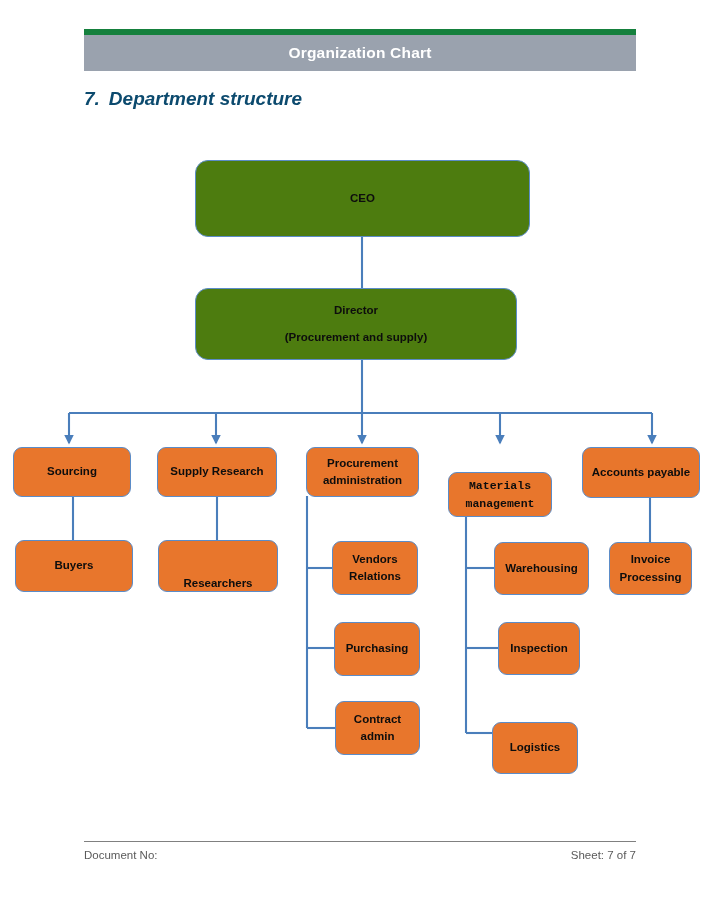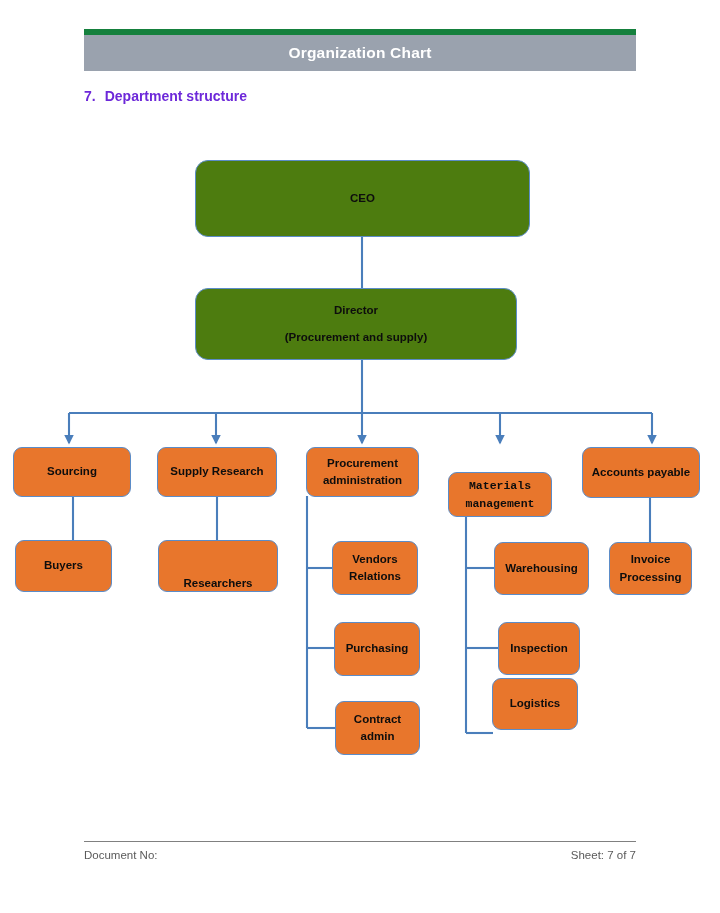--- a/index.html
+++ b/index.html
@@ -42,24 +42,25 @@
     font-size: 15.5px;
     font-weight: bold;
     letter-spacing: 0.2px;
   }
 
   
   .section-heading {
     position: absolute;
     left: 84px;
     top: 88px;
-    font-size: 14px;
+    font-size: 19px;
     font-weight: bold;
-    color: #6d28d9;
+    color: #0c4a6e;
     white-space: nowrap;
+    font-style: italic;
   }
   .section-heading .num { margin-right: 9px; }
 
   
   #chart {
     position: absolute;
     left: 0;
     top: 0;
     width: 720px;
     height: 830px;
@@ -204,21 +205,21 @@
 
     <div class="node orange level2 two-line" style="left:448px; top:472px; width:104px; height:45px;font-family:Liberation Mono, monospace;">
       <span class="line">Materials</span>
       <span class="line">management</span>
     </div>
 
     <div class="node orange level2" style="left:582px; top:447px; width:118px; height:51px;">
       <span class="line">Accounts payable</span>
     </div>
 
-    <div class="node orange level3" style="left:15px; top:540px; width:97px; height:52px;">
+    <div class="node orange level3" style="left:15px; top:540px; width:118px; height:52px;">
       <span class="line">Buyers</span>
     </div>
 
     <div class="node orange level3" style="left:158px; top:540px; width:120px; height:52px;justify-content:flex-end;">
       <span class="line">Researchers</span>
     </div>
 
     <div class="node orange level3 two-line" style="left:332px; top:541px; width:86px; height:54px;">
       <span class="line">Vendors</span>
       <span class="line">Relations</span>
@@ -234,21 +235,21 @@
     </div>
 
     <div class="node orange level3" style="left:494px; top:542px; width:95px; height:53px;">
       <span class="line">Warehousing</span>
     </div>
 
     <div class="node orange level3" style="left:498px; top:622px; width:82px; height:53px;">
       <span class="line">Inspection</span>
     </div>
 
-    <div class="node orange level3" style="left:492px; top:678px; width:86px; height:52px;text-align:center;">
+    <div class="node orange level3" style="left:492px; top:722px; width:86px; height:52px;text-align:center;">
       <span class="line">Logistics</span>
     </div>
 
     <div class="node orange level3 two-line" style="left:609px; top:542px; width:83px; height:53px;">
       <span class="line">Invoice</span>
       <span class="line">Processing</span>
     </div>
 
   </div>
 

